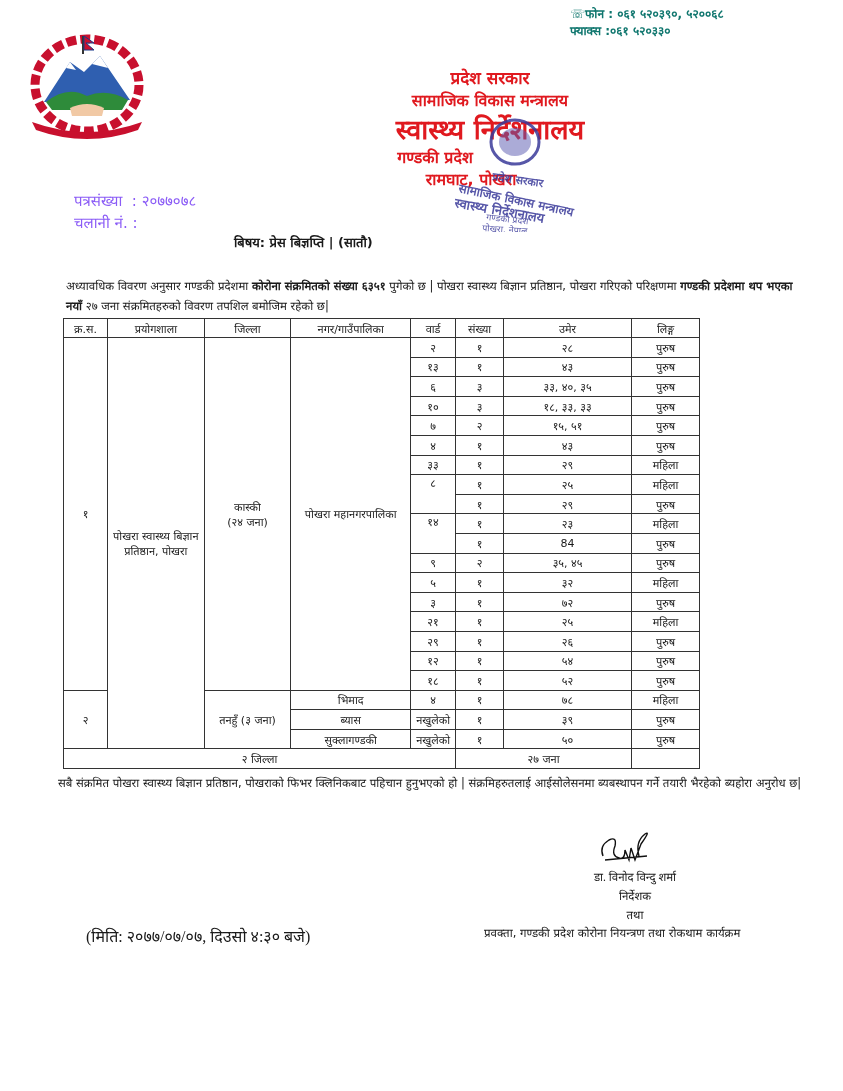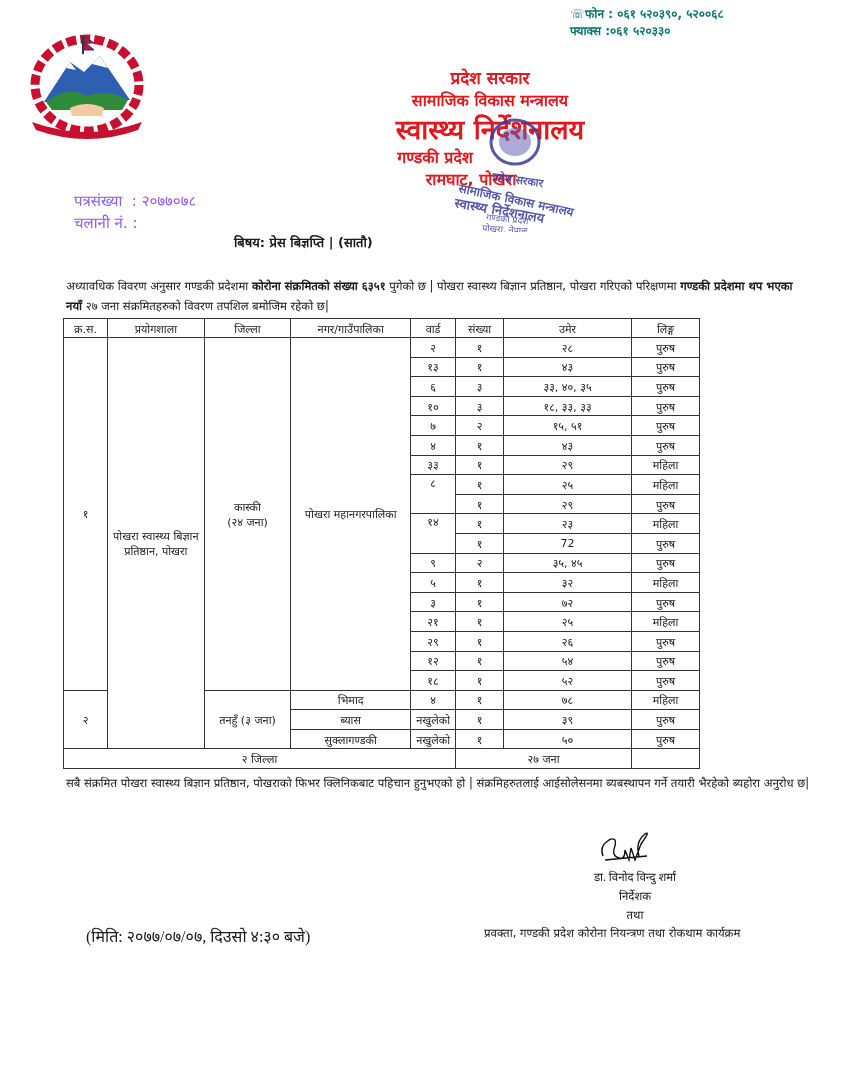--- a/index.html
+++ b/index.html
@@ -16,21 +16,21 @@
   .hdr5 { top:168px; font-size:16px; left:396px; width:150px; }
   .seal { position:absolute; left:420px; top:112px; width:160px; height:120px; opacity:0.85; }
   .ref { position:absolute; left:74px; color:#8b5cf6; font-size:15px; }
   .ref1 { top:190px; }
   .ref2 { top:212px; }
   .subject { position:absolute; left:234px; top:233px; font-size:13px; font-weight:bold; white-space:nowrap; }
   .intro { position:absolute; left:66px; top:276px; width:740px; font-size:11.5px; line-height:20px; }
   table.data { position:absolute; left:63px; top:318px; width:637px; border-collapse:collapse; font-size:11px; }
   table.data th, table.data td { border:1px solid #333; text-align:center; padding:0; height:18.6px; font-weight:normal; }
   table.data th { height:18px; }
-  .footnote { position:absolute; left:66px; top:773px; width:745px; font-size:11.5px; line-height:21px; }
+  .footnote { position:absolute; left:58px; top:773px; width:745px; font-size:11.5px; line-height:21px; }
   .sign { position:absolute; left:570px; top:826px; width:130px; text-align:center; font-size:11.5px; line-height:19px;font-family:Liberation Serif, serif; }
   .sigimg { width:60px; height:42px; display:block; margin:0 auto 0 25px; }
   .date { position:absolute; left:86px; top:925px; font-size:16px;font-family:Liberation Serif, serif; }
   .spokes { position:absolute; left:484px; top:925px; font-size:11.5px; white-space:nowrap; }
 </style>
 </head>
 <body>
 
 <div class="contact">
   <div><span>☏</span><span>फोन : ०६१ ५२०३९०, ५२००६८</span></div>
@@ -163,21 +163,21 @@
         <td>पुरुष</td>
       </tr>
       <tr>
         <td rowspan="2" style="vertical-align:top">१४</td>
         <td>१</td>
         <td>२३</td>
         <td>महिला</td>
       </tr>
       <tr>
         <td>१</td>
-        <td>72</td>
+        <td>84</td>
         <td>पुरुष</td>
       </tr>
       <tr>
         <td rowspan="1">९</td>
         <td>२</td>
         <td>३५, ४५</td>
         <td>पुरुष</td>
       </tr>
       <tr>
         <td rowspan="1">५</td>

